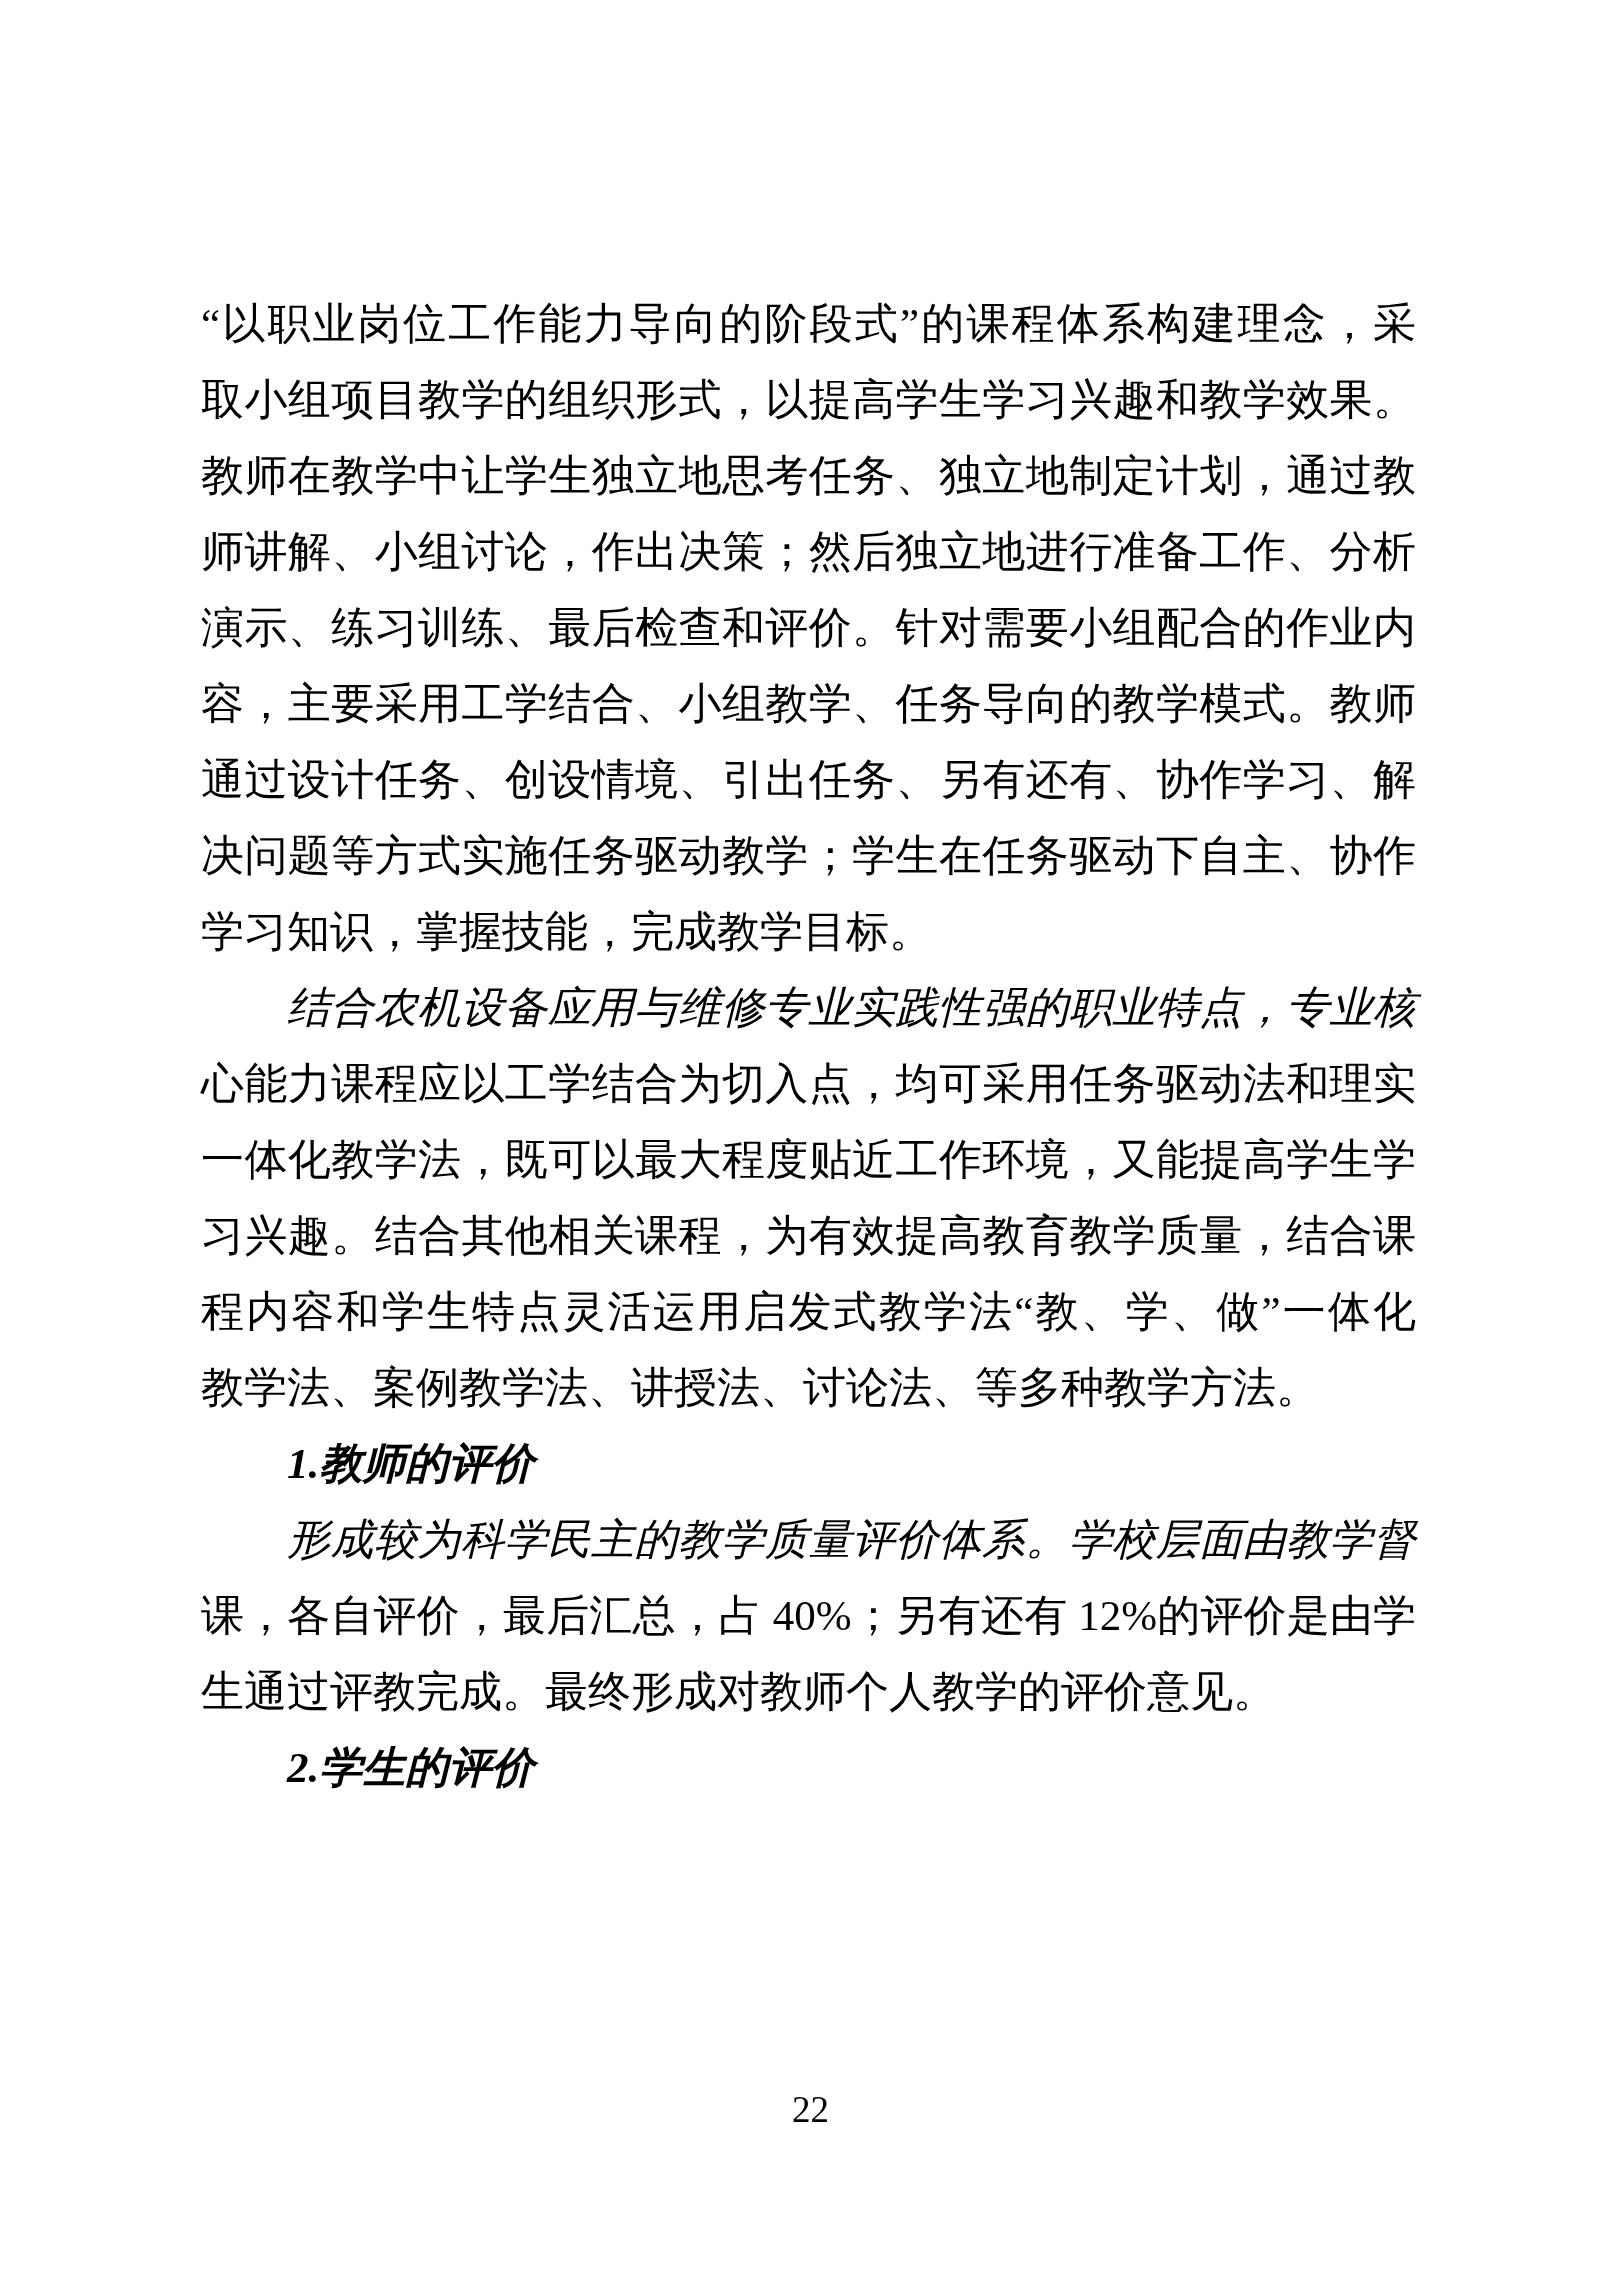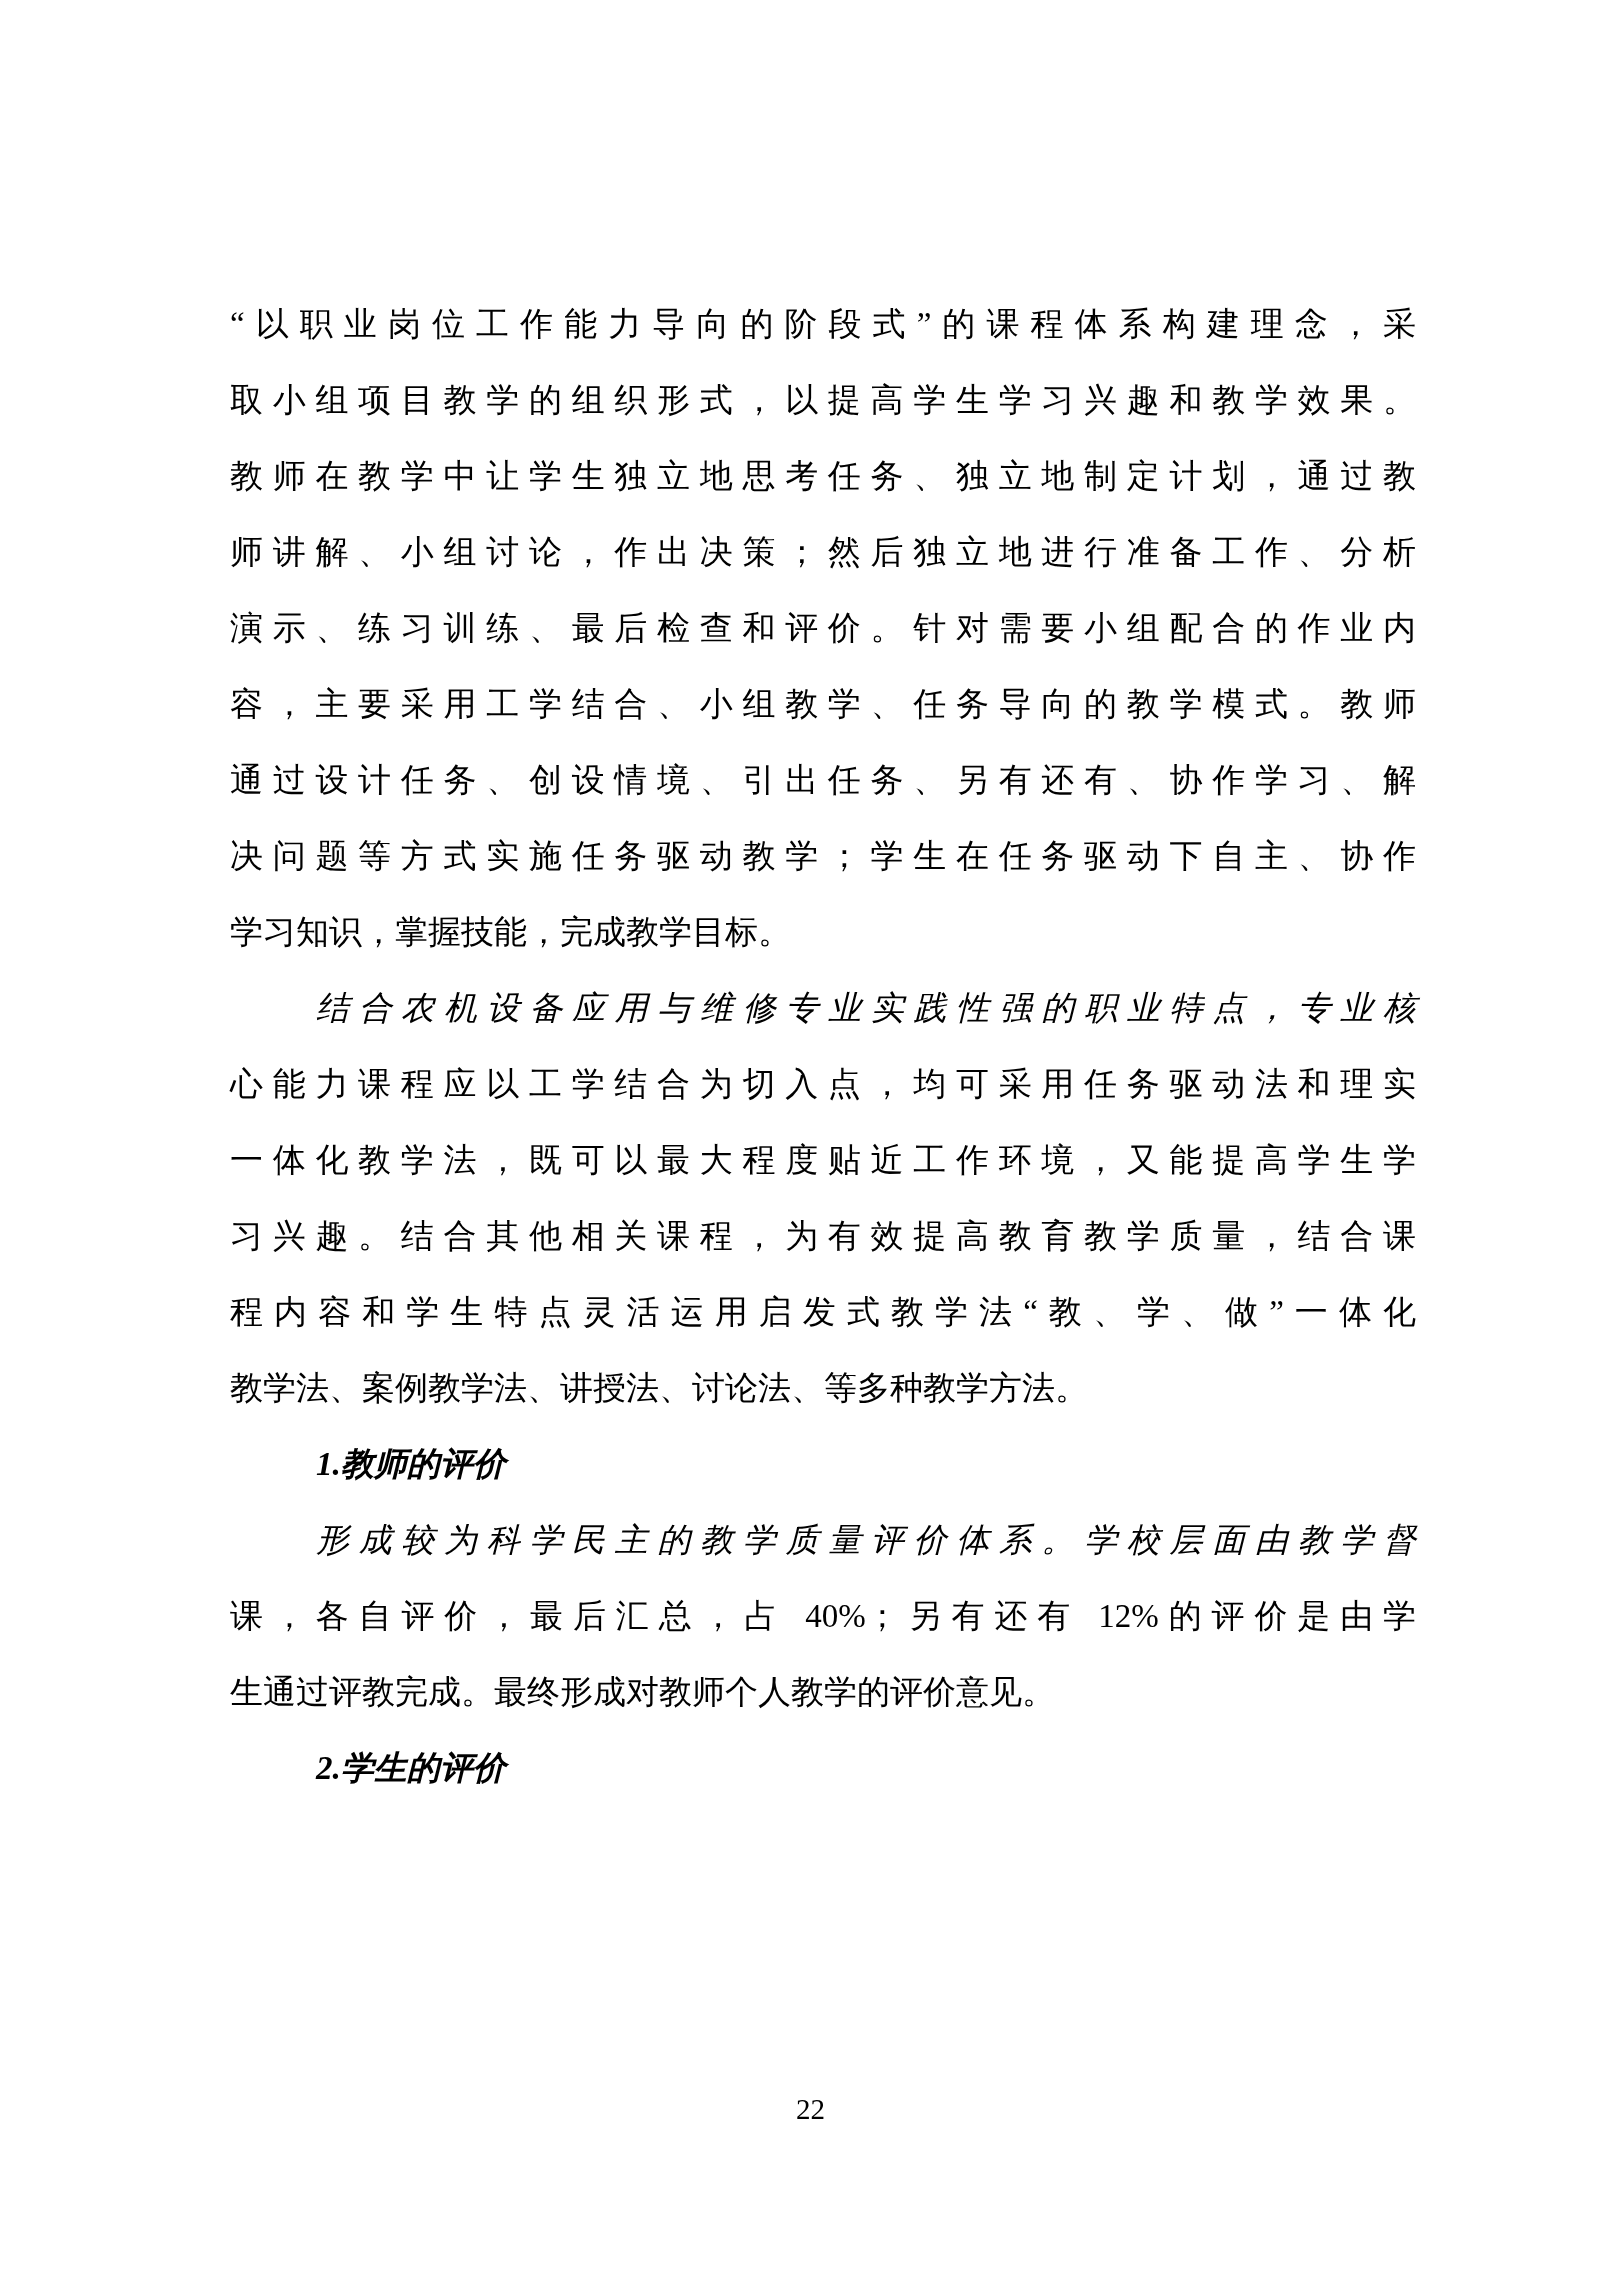--- a/index.html
+++ b/index.html
@@ -17,46 +17,45 @@
     color: #000000;
     font-family: "Liberation Serif", serif;
   }
   .content {
     position: absolute;
     left: 201px;
     top: 286px;
     width: 1215px;
   }
   .line {
-    font-size: 33px;
+    font-size: 43px;
     height: 76px;
     line-height: 76px;
     letter-spacing: 0;
-    margin-left: 29px;
   }
   
   .j {
     text-align: justify;
     text-align-last: justify;
   }
   
   .i2 {
     text-indent: 86px;
     font-style: italic;
   }
   .b {
     font-weight: bold;
   }
   .footer {
     position: absolute;
     left: 0;
     top: 2092px;
     width: 1621px;
     text-align: center;
-    font-size: 29px;
+    font-size: 37px;
     line-height: 35px;
   }
 </style>
 </head>
 <body>
 
 <div class="page">
   <div class="content">
     <div class="line j">“以职业岗位工作能力导向的阶段式”的课程体系构建理念，采</div>
     <div class="line j">取小组项目教学的组织形式，以提高学生学习兴趣和教学效果。</div>

